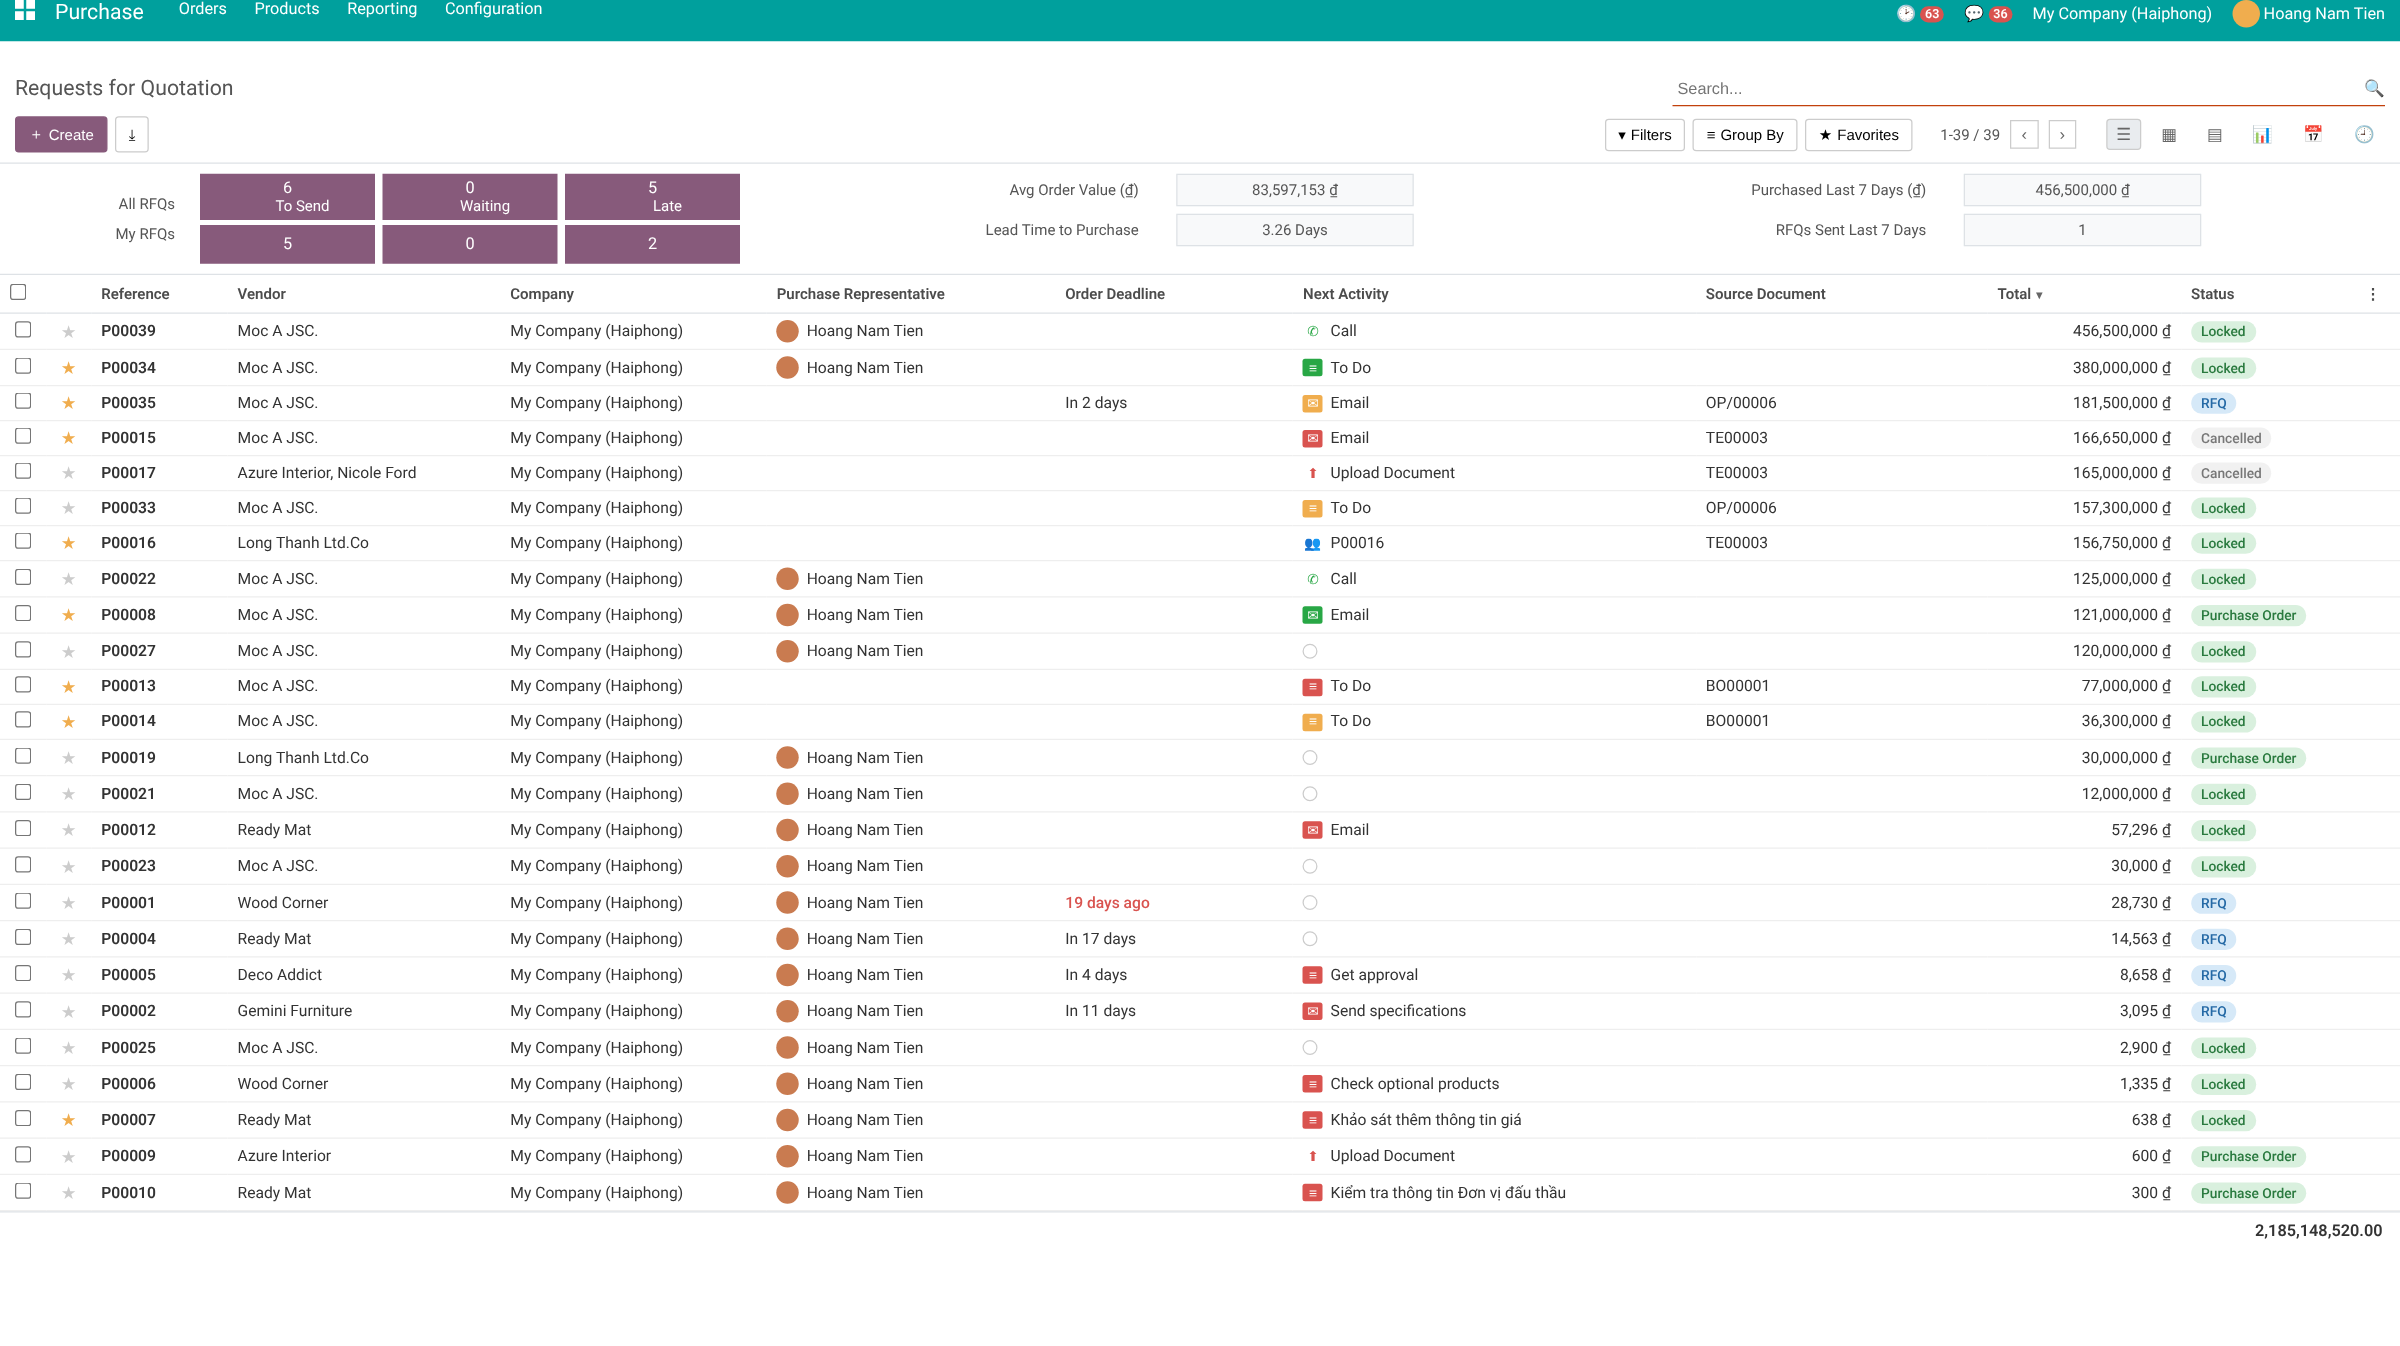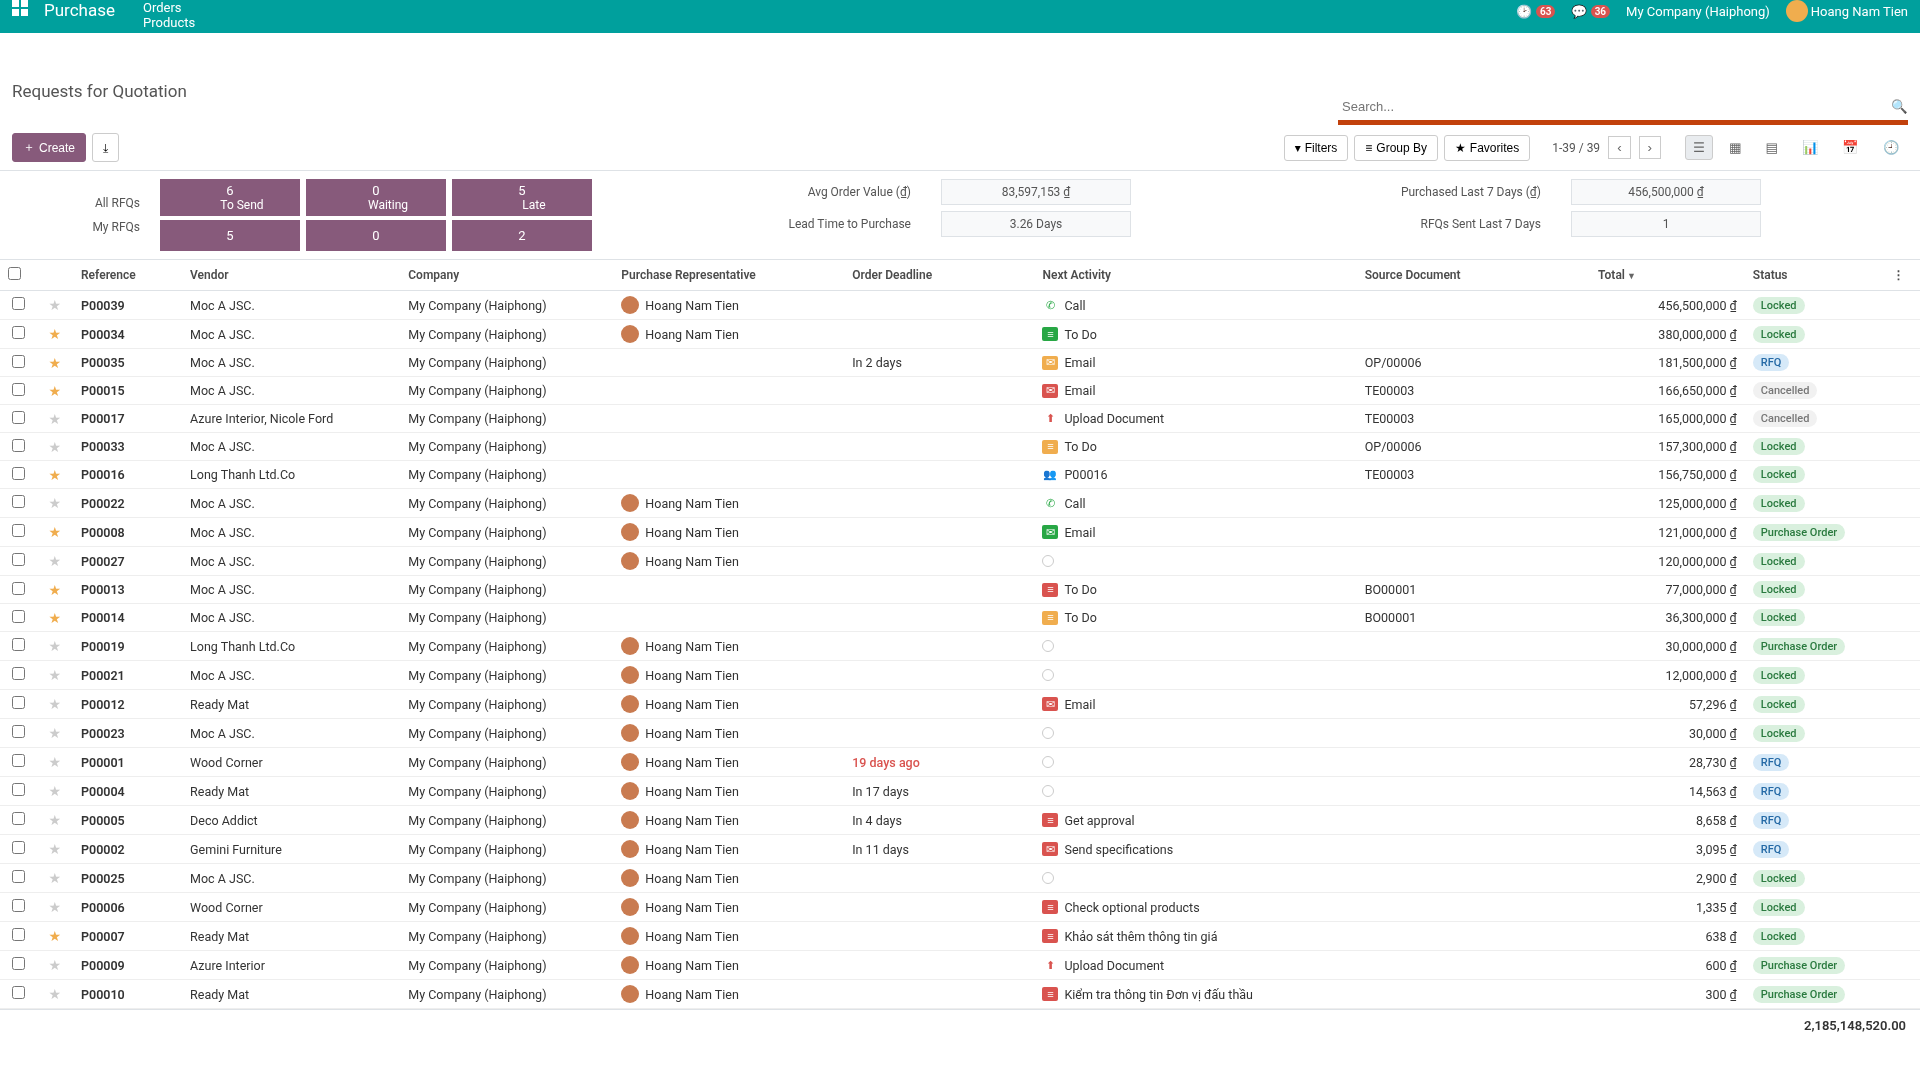--- a/index.html
+++ b/index.html
@@ -1,29 +1,29 @@
 <!DOCTYPE html>
 <html><head>
 <meta charset="utf-8">
 <style>
   * { box-sizing: border-box; margin: 0; padding: 0; }
   body { font-family: -apple-system, BlinkMacSystemFont, "Segoe UI", Roboto, sans-serif; font-size: 13px; color: #333; background: #fff; }
   .topbar { background: #00a09d; color: #fff; height: 33px; display: flex; align-items: flex-start; padding: 0 12px; }
   .apps-icon { width: 16px; height: 16px; display: grid; grid-template-columns: 1fr 1fr; grid-template-rows: 1fr 1fr; gap: 2px; margin-right: 16px; cursor: pointer; }
   .apps-icon > div { background: #fff; }
   .brand { font-size: 17px; font-weight: 400; margin-right: 28px; }
-  .topnav { display: flex; font-size: 13px; flex-direction: column; }
+  .topnav { display: flex; gap: 22px; font-size: 13px; }
   .topnav a { color: #fff; text-decoration: none; cursor: pointer; }
   .top-right { margin-left: auto; display: flex; align-items: center; gap: 16px; font-size: 13px; }
   .pill { display: inline-flex; align-items: center; gap: 3px; }
   .badge-small { background: #d9534f; color: #fff; border-radius: 8px; font-size: 10px; padding: 1px 4px; font-weight: 600; }
   .avatar { width: 22px; height: 22px; border-radius: 50%; background: #f0ad4e; display: inline-block; }
   .sub-header { display: flex; align-items: center; padding: 24px 12px 4px 12px; }
   .page-title { font-size: 17px; color: #555; font-weight: 400; }
-  .search-wrap { margin-left: auto; display: flex; align-items: center; width: 570px; border-bottom: 5px solid #c2410c; margin-top: 36px; }
+  .search-wrap { margin-left: auto; display: flex; align-items: center; width: 570px; border-bottom: 1px solid #c2410c; }
   .search-input { flex: 1; border: none; outline: none; padding: 6px 4px; font-size: 13px; color: #666; }
   .search-btn { background: none; border: none; color: #666; cursor: pointer; }
   .toolbar-row { display: flex; align-items: center; padding: 4px 12px 8px 12px; }
   .btn { border: 1px solid #ccc; background: #fff; padding: 5px 10px; border-radius: 3px; cursor: pointer; font-size: 12px; display: inline-flex; align-items: center; gap: 4px; }
   .btn-primary { background: #875a7b; color: #fff; border-color: #875a7b; }
   .toolbar-left { display: flex; gap: 6px; }
   .toolbar-mid { margin-left: auto; display: flex; gap: 6px; }
   .toolbar-right { margin-left: 22px; display: flex; align-items: center; gap: 8px; }
   .pager-text { font-size: 12px; color: #555; }
   .icon-btn { border: 1px solid transparent; background: #fff; padding: 4px 7px; border-radius: 3px; cursor: pointer; color: #666; }

